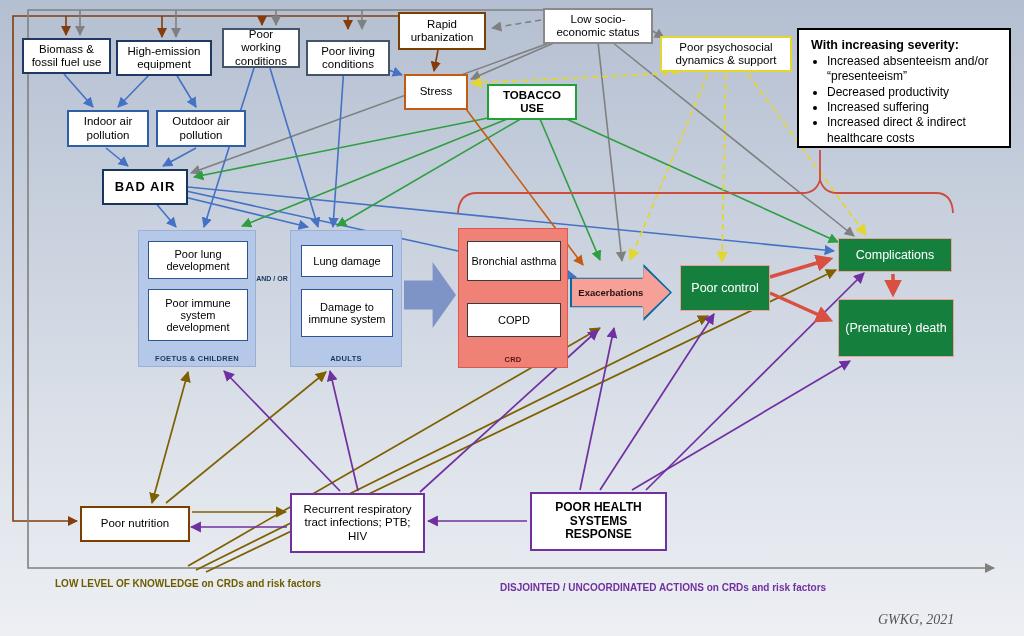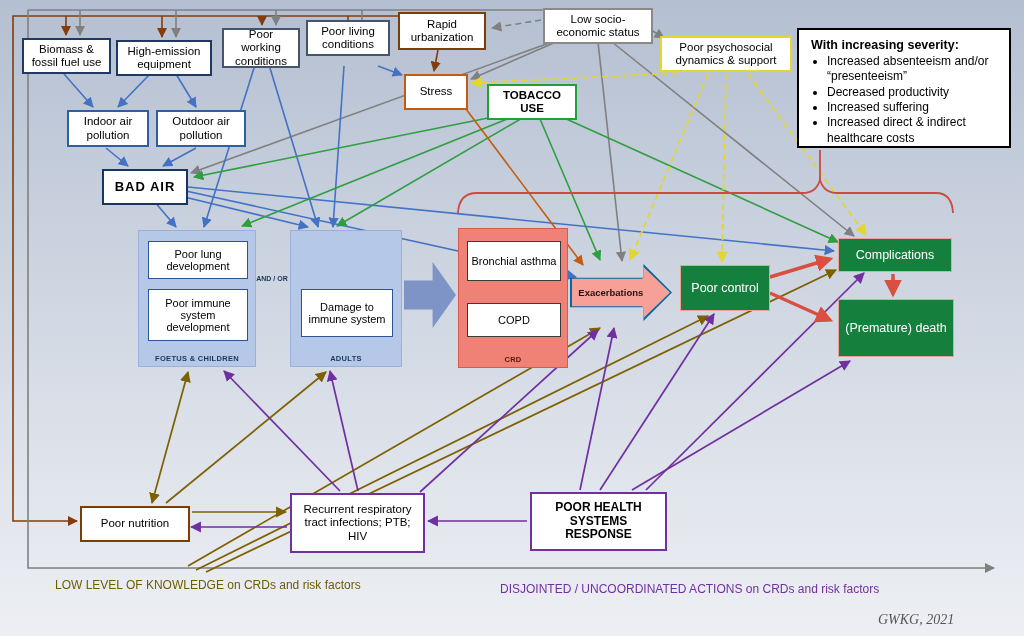--- a/index.html
+++ b/index.html
@@ -37,21 +37,21 @@
   .exa-outer{position:absolute;background:#0369a1;z-index:3;
              clip-path:polygon(0 24%,72% 24%,72% 0,100% 50%,72% 100%,72% 76%,0 76%)}
   .exa-inner{position:absolute;inset:2px;background:#f6a098;display:flex;align-items:center;justify-content:center;
              font-weight:bold;font-size:9.5px;color:#241210;padding-right:20%;
              clip-path:polygon(0 24%,72% 24%,72% 0,100% 50%,72% 100%,72% 76%,0 76%)}
   .salmonbox{position:absolute;background:#15803d;color:#fff;display:flex;align-items:center;justify-content:center;
              text-align:center;font-size:12.5px;line-height:1.35;z-index:3;border:1px solid #eda096}
   .sevbox{position:absolute;background:#fff;border:2px solid #000;z-index:3;padding:8px 10px 6px 12px;font-size:12px}
   .sevbox .t{font-weight:bold;font-size:12.5px;margin-bottom:2px}
   .sevbox ul{margin-left:16px;line-height:1.28}
-  .cap{position:absolute;font-weight:normal;font-size:12px;z-index:3;white-space:nowrap}
+  .cap{position:absolute;font-weight:bold;font-size:10px;z-index:3;white-space:nowrap}
   .sig{position:absolute;font-family:"Liberation Serif",serif;font-style:italic;font-size:14px;color:#555;z-index:3}
   svg.arrows{position:absolute;left:0;top:0;z-index:1;pointer-events:none}
   .aline{fill:none;stroke-width:1.6}
   .al-blue{stroke:#4472c4}.al-brown{stroke:#843c0c}.al-gray{stroke:#808080}.al-green{stroke:#2f9e41}
   .al-yellow{stroke:#e3d62f;stroke-width:1.8}.al-orange{stroke:#c55a11}.al-olive{stroke:#7f6000;stroke-width:1.7}
   .al-purple{stroke:#7030a0;stroke-width:1.7}.al-salmon{stroke:#d94f41;stroke-width:3.5}
   .al-red{stroke:#cf4a3f;stroke-width:1.8}
   .dash{stroke-dasharray:6 4}
 </style>
 </head>
@@ -155,21 +155,21 @@
   <line class="aline al-salmon" x1="770" y1="293" x2="830" y2="320" marker-end="url(#ar-salmon)"></line>
   <line class="aline al-salmon" x1="893" y1="274" x2="893" y2="294" marker-end="url(#ar-salmon)"></line>
 
   <path class="aline al-red" d="M458,213 Q459,193 477,193 L803,193 Q816,193 820,180 Q824,193 837,193 L936,193 Q952,193 953,213"></path>
   <line class="aline al-red" x1="820" y1="180" x2="820" y2="150"></line>
 </svg>
 
 <div class="box b-navy" style="left:22px;top:38px;width:89px;height:36px">Biomass &amp; fossil fuel use</div>
 <div class="box b-navy" style="left:116px;top:40px;width:96px;height:34px">High-emission equipment</div>
 <div class="box b-steel" style="left:222px;top:28px;width:78px;height:40px">Poor working conditions</div>
-<div class="box b-steel" style="left:306px;top:20px;width:84px;height:34px">Poor living conditions</div>
+<div class="box b-steel" style="left:306px;top:40px;width:84px;height:34px">Poor living conditions</div>
 <div class="box b-brown" style="left:398px;top:12px;width:88px;height:38px">Rapid urbanization</div>
 <div class="box b-gray" style="left:543px;top:8px;width:110px;height:34px">Low socio-economic status</div>
 <div class="box b-yellow" style="left:660px;top:36px;width:132px;height:36px">Poor psychosocial dynamics &amp; support</div>
 
 <div class="sevbox" style="left:797px;top:28px;width:214px;height:120px">
   <div class="t">With increasing severity:</div>
   <ul>
     <li>Increased absenteeism and/or “presenteeism”</li>
     <li>Decreased productivity</li>
     <li>Increased suffering</li>
@@ -185,20 +185,21 @@
 
 <div class="grp grp-blue" style="left:138px;top:230px;width:118px;height:137px">
   <div class="inner" style="left:9px;top:10px;width:100px;height:38px">Poor lung development</div>
   <div class="inner" style="left:9px;top:58px;width:100px;height:52px">Poor immune system development</div>
   <div class="grpcap">FOETUS &amp; CHILDREN</div>
 </div>
 
 <div class="andor" style="left:256px;top:274px;width:32px">AND / OR</div>
 
 <div class="grp grp-blue" style="left:290px;top:230px;width:112px;height:137px">
+  <div class="inner" style="left:10px;top:14px;width:92px;height:32px">Lung damage</div>
   <div class="inner" style="left:10px;top:58px;width:92px;height:48px">Damage to immune system</div>
   <div class="grpcap">ADULTS</div>
 </div>
 
 <div class="bigarrow" style="left:404px;top:262px;width:52px;height:66px"></div>
 
 <div class="grp grp-salmon" style="left:458px;top:228px;width:110px;height:140px">
   <div class="inner inner-dark" style="left:8px;top:12px;width:94px;height:40px">Bronchial asthma</div>
   <div class="inner inner-dark" style="left:8px;top:74px;width:94px;height:34px">COPD</div>
   <div class="grpcap grpcap-red">CRD</div>

